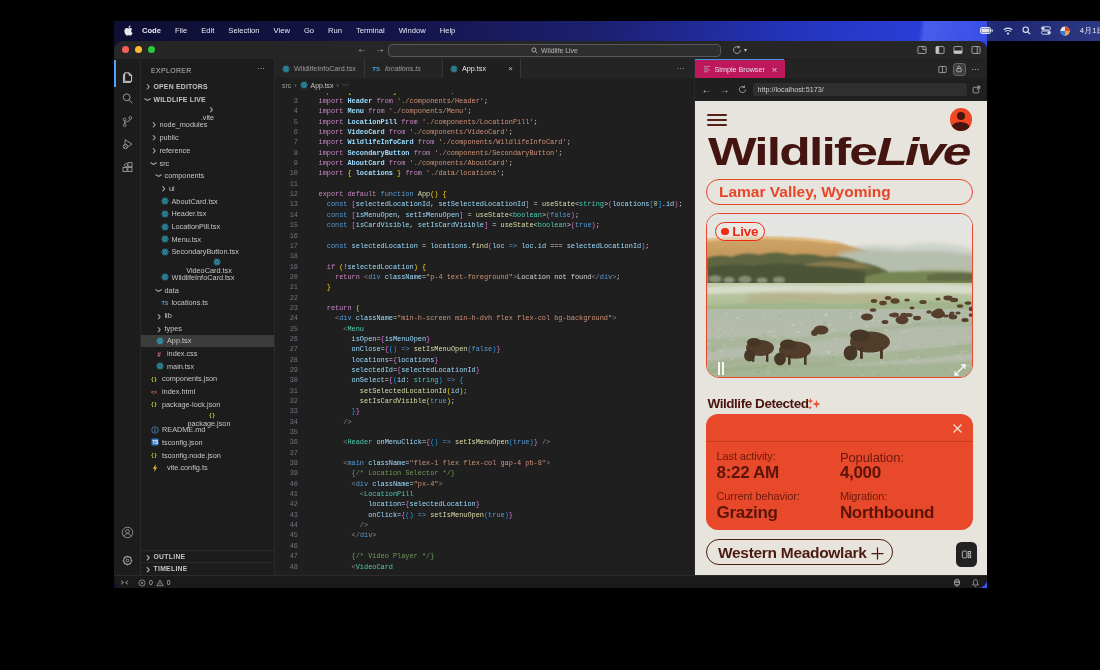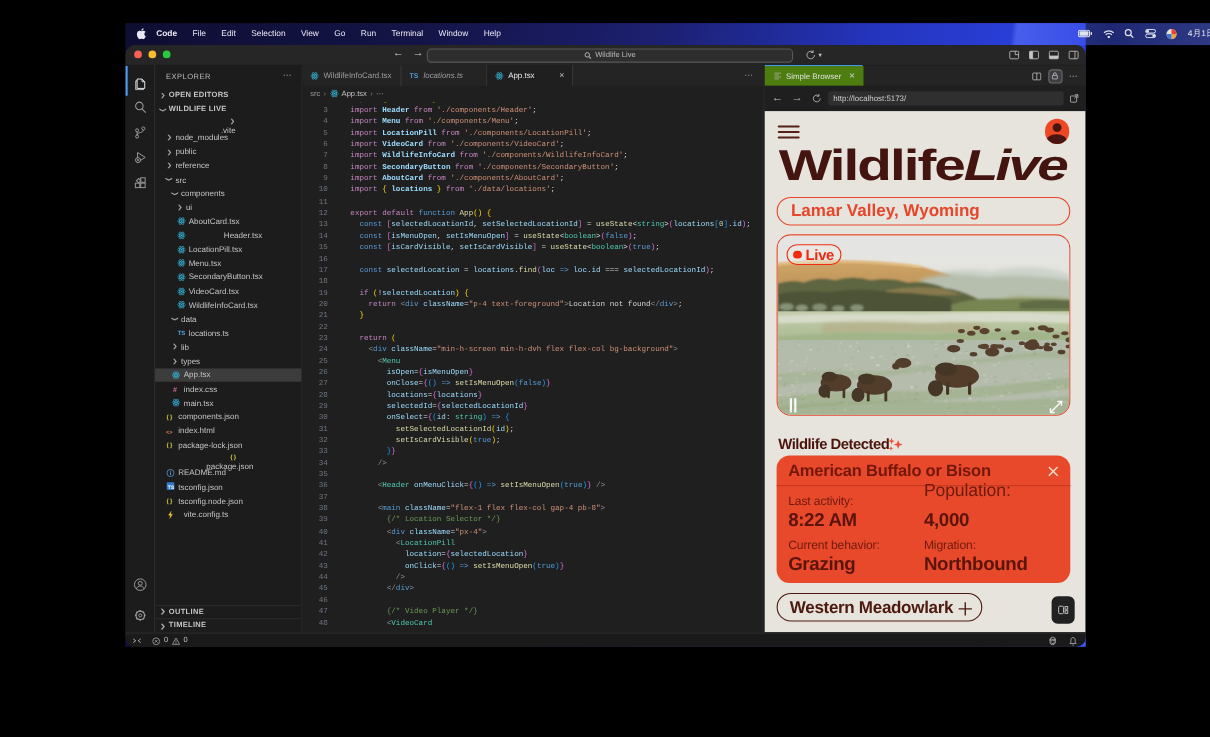--- a/index.html
+++ b/index.html
@@ -239,21 +239,21 @@
                 <g stroke="#35b5d8" stroke-width="1.1" fill="none">
                   <ellipse cx="8" cy="8" rx="7" ry="2.9"></ellipse>
                   <ellipse cx="8" cy="8" rx="7" ry="2.9" transform="rotate(60 8 8)"></ellipse>
                   <ellipse cx="8" cy="8" rx="7" ry="2.9" transform="rotate(120 8 8)"></ellipse>
                 </g>
                 <circle cx="8" cy="8" r="1.5" fill="#35b5d8"></circle>
               </svg>
             </span>
             <span style="margin-left:3px;">AboutCard.tsx</span>
           </div>
-          <div class="row" style="top:148.6px;gap:32px;">
+          <div class="row" style="top:148.6px;">
             <span style="width:8px;flex:none;margin-left:19.5px;display:flex;">
               <svg class="fi" viewBox="0 0 16 16">
                 <g stroke="#35b5d8" stroke-width="1.1" fill="none">
                   <ellipse cx="8" cy="8" rx="7" ry="2.9"></ellipse>
                   <ellipse cx="8" cy="8" rx="7" ry="2.9" transform="rotate(60 8 8)"></ellipse>
                   <ellipse cx="8" cy="8" rx="7" ry="2.9" transform="rotate(120 8 8)"></ellipse>
                 </g>
                 <circle cx="8" cy="8" r="1.5" fill="#35b5d8"></circle>
               </svg>
             </span>
@@ -291,21 +291,21 @@
                 <g stroke="#35b5d8" stroke-width="1.1" fill="none">
                   <ellipse cx="8" cy="8" rx="7" ry="2.9"></ellipse>
                   <ellipse cx="8" cy="8" rx="7" ry="2.9" transform="rotate(60 8 8)"></ellipse>
                   <ellipse cx="8" cy="8" rx="7" ry="2.9" transform="rotate(120 8 8)"></ellipse>
                 </g>
                 <circle cx="8" cy="8" r="1.5" fill="#35b5d8"></circle>
               </svg>
             </span>
             <span style="margin-left:3px;">SecondaryButton.tsx</span>
           </div>
-          <div class="row" style="top:199.4px;">
+          <div class="row" style="top:199.4px;flex-direction:column;">
             <span style="width:8px;flex:none;margin-left:19.5px;display:flex;">
               <svg class="fi" viewBox="0 0 16 16">
                 <g stroke="#35b5d8" stroke-width="1.1" fill="none">
                   <ellipse cx="8" cy="8" rx="7" ry="2.9"></ellipse>
                   <ellipse cx="8" cy="8" rx="7" ry="2.9" transform="rotate(60 8 8)"></ellipse>
                   <ellipse cx="8" cy="8" rx="7" ry="2.9" transform="rotate(120 8 8)"></ellipse>
                 </g>
                 <circle cx="8" cy="8" r="1.5" fill="#35b5d8"></circle>
               </svg>
             </span>
@@ -548,21 +548,21 @@
 <span class="ln">44</span><span class="w">          </span><span class="p">/&gt;</span>
 <span class="ln">45</span><span class="w">        </span><span class="p">&lt;/</span><span class="d">div</span><span class="p">&gt;</span>
 <span class="ln">46</span>
 <span class="ln">47</span><span class="w">        </span><span class="c">{/* Video Player */}</span>
 <span class="ln">48</span><span class="w">        </span><span class="p">&lt;</span><span class="t">VideoCard</span></pre>
           </div>
       </div>
       <div class="browser">
         <div class="a" style="left:0; top:0; width:89px; height:1.2px; background:#3f97e8;"></div>
         <div class="a" style="left:0; top:1.2px; right:0; height:17.8px; background:#242424; display:flex; align-items:center;">
-          <div style="display:flex; align-items:center; gap:4px; padding:0 8px; height:100%; background:#4d7c0f; color:#e0e0e0; font-size:7.2px;">
+          <div style="display:flex; align-items:center; gap:4px; padding:0 8px; height:100%; background:#be185d; color:#e0e0e0; font-size:7.2px;">
             <svg width="8" height="8" viewBox="0 0 16 16" fill="none" stroke="#b5b5b5" stroke-width="1.3">
                 <line x1="2" y1="3" x2="14" y2="3"></line>
                 <line x1="2" y1="6.5" x2="10" y2="6.5"></line>
                 <line x1="2" y1="10" x2="14" y2="10"></line>
                 <line x1="2" y1="13.5" x2="10" y2="13.5"></line>
               </svg>
             <span>Simple Browser</span>
               <span style="color:#cfcfcf; margin-left:3px; font-size:9.5px;">×</span>
           </div>
           <div style="flex:1; display:flex; justify-content:flex-end; align-items:center; gap:6px; padding-right:7px;">
@@ -1029,28 +1029,27 @@
                 <path d="M2 8.2 L2 12 L5.8 12"></path>
               </svg>
           </div>
           <div class="a" style="left:13px; top:295.5px; font-size:13.5px; font-weight:bold; color:#4a150d; letter-spacing:-0.45px;">Wildlife Detected</div>
           <svg class="a" style="left:112px; top:296px;" width="14" height="14" viewBox="0 0 14 14" fill="#e8553a">
               <path d="M3.5 1 L4.3 3.2 L6.5 4 L4.3 4.8 L3.5 7 L2.7 4.8 L0.5 4 L2.7 3.2 Z"></path>
               <path d="M3 8.5 L3.6 10 L5.1 10.6 L3.6 11.2 L3 12.7 L2.4 11.2 L0.9 10.6 L2.4 10 Z"></path>
               <path d="M9.5 3 L10.6 6 L13.6 7.1 L10.6 8.2 L9.5 11.2 L8.4 8.2 L5.4 7.1 L8.4 6 Z"></path>
             </svg>
           <div class="a" style="left:11.5px; top:313.2px; width:267px; height:116.3px; background:#e8492b; border-radius:12px;">
-            <div class="a" style="left:10.5px; top:6.5px; font-size:15px; font-weight:bold; color:#731708; letter-spacing:-0.2px;">American Buffalo or Bison</div>
             <svg class="a" style="left:246px; top:9px;" width="11" height="11" viewBox="0 0 11 11" fill="none" stroke="#f3dcc8" stroke-width="1.4">
                 <path d="M1.5 1.5 L9.5 9.5 M9.5 1.5 L1.5 9.5"></path>
               </svg>
             <div class="a" style="left:0; top:27px; width:267px; height:1px; background:#c8391d;"></div>
             <div class="a" style="left:10.5px; top:36px; font-size:11px; color:#6d1a0c; letter-spacing:-0.1px;text-align:center;">Last activity:</div>
             <div class="a" style="left:10.5px; top:49.5px; font-size:17px; font-weight:bold; color:#5a1408; letter-spacing:-0.3px;">8:22 AM</div>
-            <div class="a" style="left:133.9px; top:24px; font-size:16px; color:#6d1a0c; letter-spacing:-0.1px;">Population:</div>
+            <div class="a" style="left:133.9px; top:36px; font-size:13px; color:#6d1a0c; letter-spacing:-0.1px;">Population:</div>
             <div class="a" style="left:133.9px; top:49.5px; font-size:17px; font-weight:bold; color:#5a1408; letter-spacing:-0.3px;">4,000</div>
             <div class="a" style="left:10.5px; top:76.5px; font-size:11px; color:#6d1a0c; letter-spacing:-0.1px;">Current behavior:</div>
             <div class="a" style="left:10.5px; top:89.5px; font-size:17px; font-weight:bold; color:#5a1408; letter-spacing:-0.3px;">Grazing</div>
             <div class="a" style="left:133.9px; top:76.5px; font-size:11px; color:#6d1a0c; letter-spacing:-0.1px;">Migration:</div>
             <div class="a" style="left:133.9px; top:89.5px; font-size:17px; font-weight:bold; color:#5a1408; letter-spacing:-0.3px;">Northbound</div>
           </div>
           <div class="a" style="left:11.5px; top:438.1px; width:186.5px; height:26.8px; border:1.6px solid #4d1a10; border-radius:13.4px;">
             <span class="a" style="left:11px; top:4.5px; font-size:15.5px; font-weight:bold; color:#4d1a10; letter-spacing:-0.3px; white-space:nowrap;">Western Meadowlark</span>
             <svg class="a" style="left:162.5px; top:6px;" width="15" height="15" viewBox="0 0 15 15" fill="none" stroke="#4d1a10" stroke-width="1.25">
                 <path d="M7.5 1.5 L7.5 13.5 M1.5 7.5 L13.5 7.5"></path>

